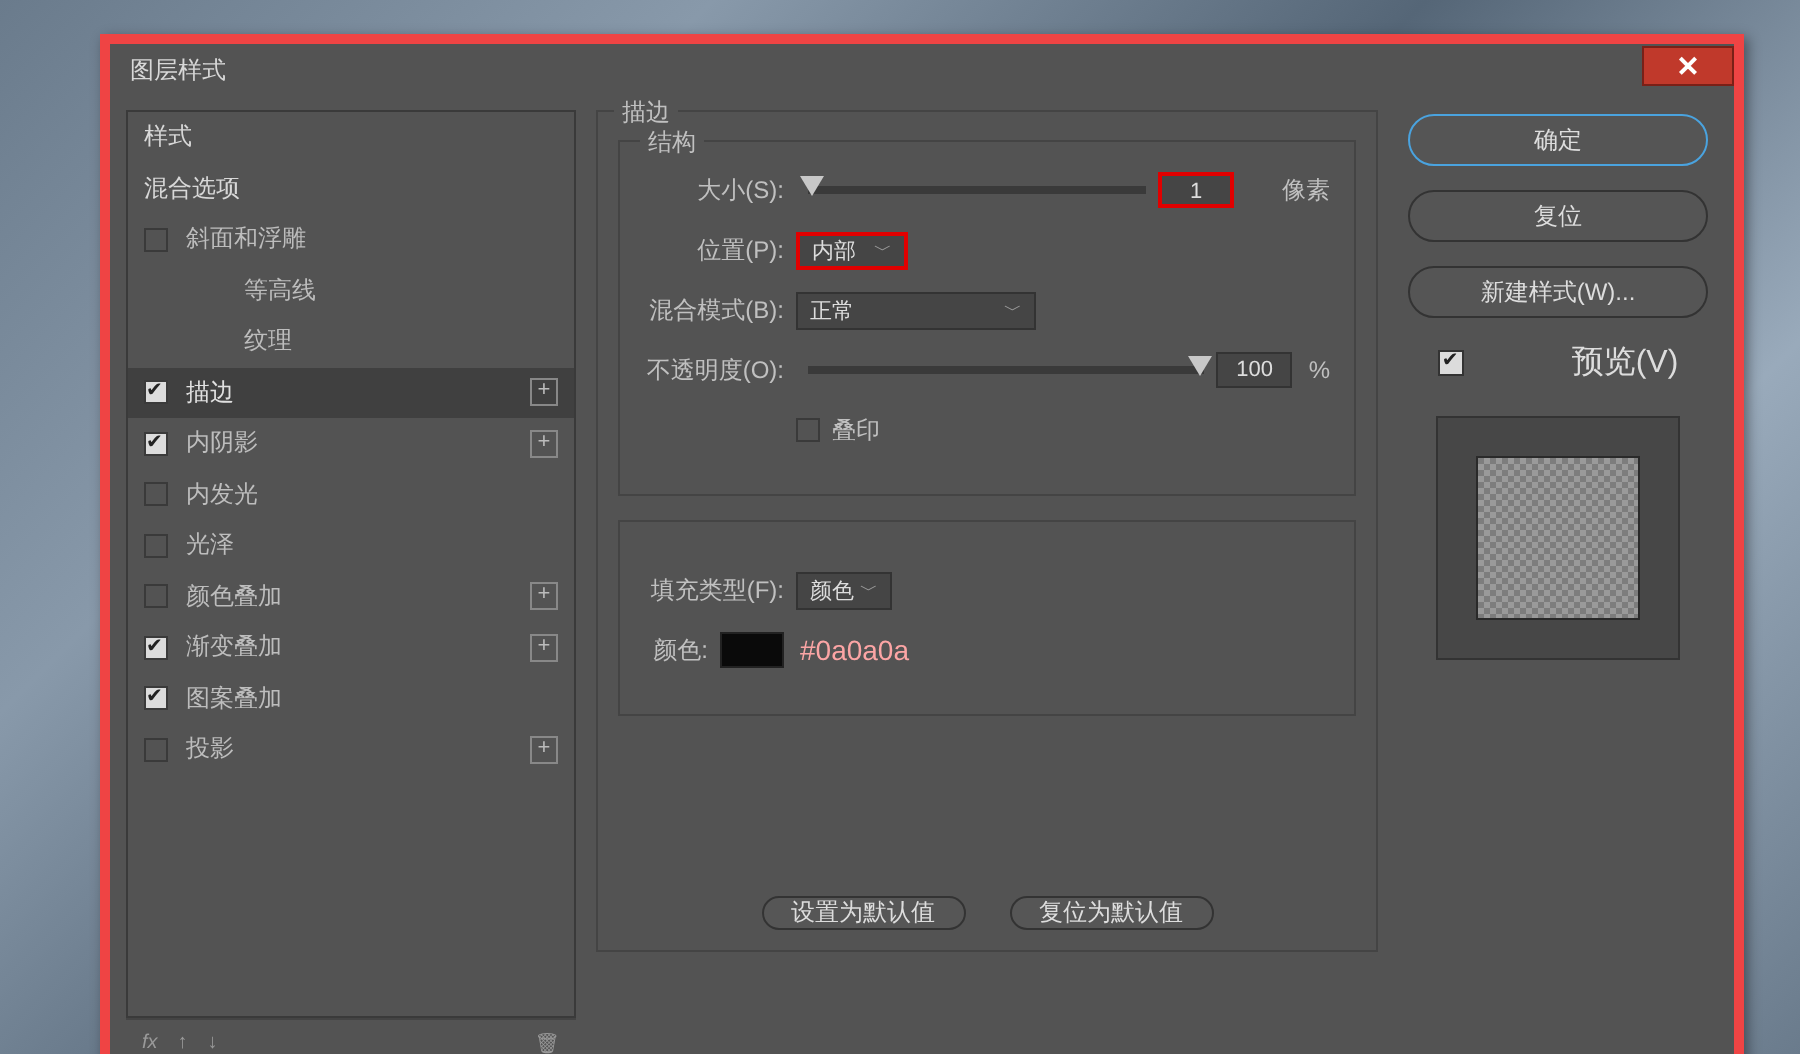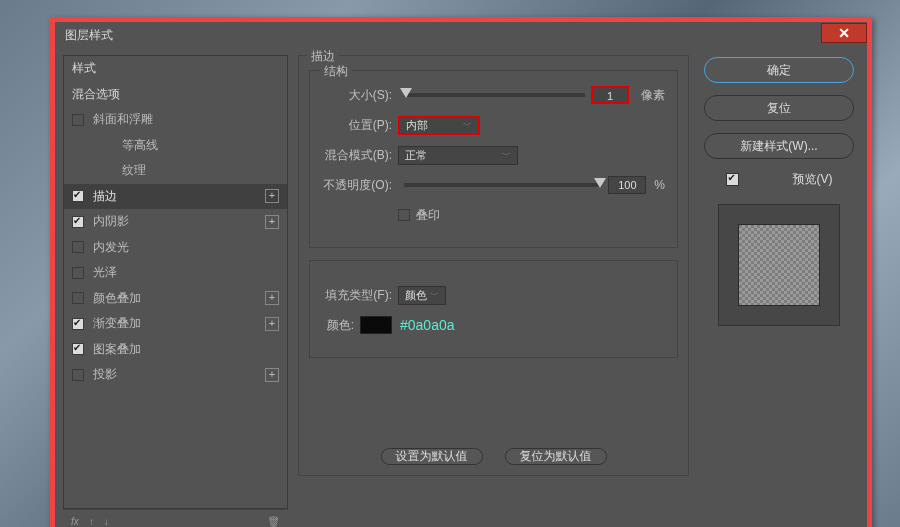--- a/index.html
+++ b/index.html
@@ -30,28 +30,28 @@
 .frow { display:flex; align-items:center; margin-bottom:10px; height:20px; }
 .frow .lbl { text-align:right; padding-right:6px; }
 .slider { flex:1; height:4px; background:#3a3a3a; position:relative; margin:0 6px; }
 .thumb { position:absolute; top:-5px; width:0; height:0; border-left:6px solid transparent; border-right:6px solid transparent; border-top:10px solid #c8c8c8; }
 .valbox { width:38px; height:18px; background:#454545; border:1px solid #333; color:#ddd; font-size:11px; text-align:center; line-height:16px; }
 .hilite { border:2px solid #e00000 !important; }
 .sel-ctrl { height:19px; background:#454545; border:1px solid #333; color:#ddd; font-size:11px; display:flex; align-items:center; padding:0 6px; position:relative; }
 .sel-ctrl .arr { position:absolute; right:6px; color:#999; font-size:9px; }
 .cb2 { width:12px; height:12px; border:1px solid #3a3a3a; background:#535353; margin-right:6px; position:relative; }
 .sw { width:32px; height:18px; background:#0a0a0a; border:1px solid #222; }
-.annot { color:#5eead4; font-size:14px; margin-left:8px; }
+.annot { color:#fca5a5; font-size:14px; margin-left:8px; }
 .btns-row { display:flex; gap:22px; justify-content:center; margin-top:8px; }
 .dbtn { height:17px; background:#565656; border:1px solid #333; border-radius:11px; color:#ddd; font-size:12px; padding:0 14px; display:flex; align-items:center; }
 .right { width:160px; display:flex; flex-direction:column; align-items:center; gap:12px; padding-top:2px; }
 .rbtn { width:150px; height:26px; border-radius:13px; border:1px solid #333; background:#555; color:#ddd; font-size:12px; display:flex; align-items:center; justify-content:center; }
 .preview { width:122px; height:122px; background:#474747; border:1px solid #333; display:flex; align-items:center; justify-content:center; margin-top:4px; }
 .preview .inner { width:82px; height:82px; background:repeating-conic-gradient(#9a9a9a 0% 25%,#7d7d7d 0% 50%) 0 0/6px 6px; border:1px solid #2a2a2a; }
-.cbrow { display:flex; align-items:center; color:#ddd; font-size:12px;gap:48px; }
+.cbrow { display:flex; align-items:center; color:#ddd; font-size:16px;gap:48px; }
 .cbrow .cb3 { width:13px; height:13px; border:1px solid #333; background:#dcdcdc; margin-right:6px; position:relative; }
 .cbrow .cb3::after { content:"✔"; position:absolute; font-size:10px; color:#222; left:1px; top:-2px; }
 .outer-grp { border:1px solid #444; position:relative; padding:14px 10px 10px; }
 .outer-grp > .gt { position:absolute; top:-8px; left:8px; background:#535353; padding:0 4px; }
 </style>
 </head>
 <body>
 
 <div class="dialog">
   <div class="titlebar">
@@ -132,26 +132,26 @@
         <div class="gt">描边</div>
         <div class="grp">
           <div class="gt">结构</div>
 
           <div class="frow">
             <div class="lbl" style="width:76px">大小(S):</div>
             <div class="slider">
                 <div class="thumb" style="left:-4px"></div>
               </div>
             <div class="valbox hilite">1</div>
-            <div style="margin-left:12px">像素</div>
+            <div style="margin-left:24px">像素</div>
           </div>
 
           <div class="frow">
             <div class="lbl" style="width:76px">位置(P):</div>
-            <div class="sel-ctrl hilite" style="width:82px">
+            <div class="sel-ctrl hilite" style="width:56px">
               <span>内部</span>
                 <span class="arr">﹀</span>
             </div>
           </div>
 
           <div class="frow">
             <div class="lbl" style="width:76px">混合模式(B):</div>
             <div class="sel-ctrl" style="width:120px">
               <span>正常</span>
                 <span class="arr">﹀</span>

